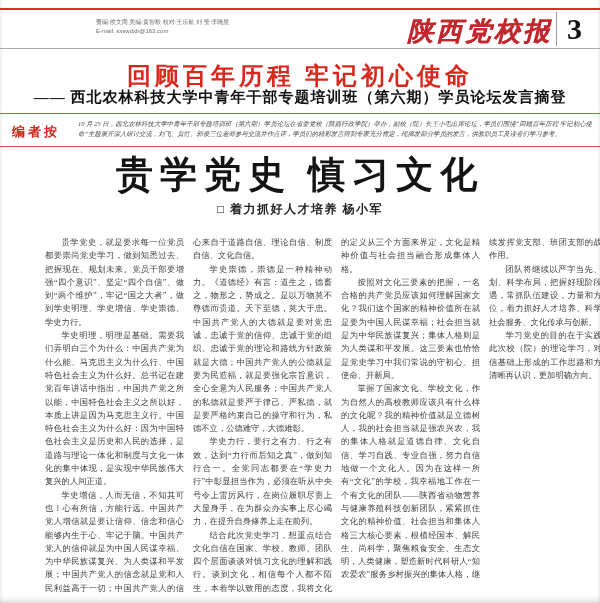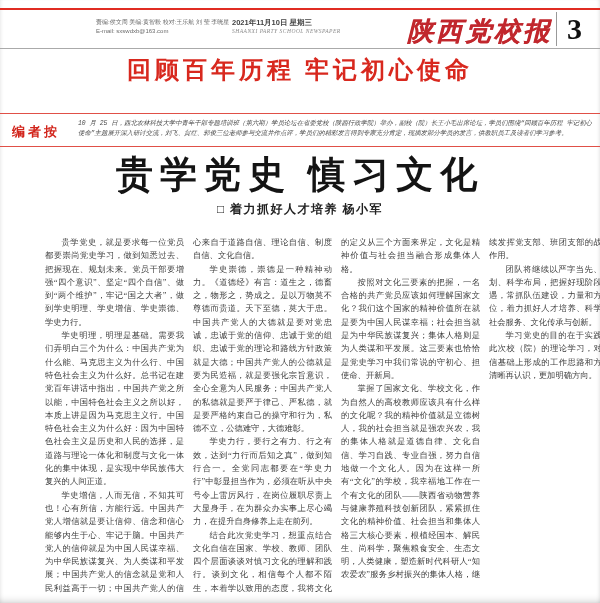--- a/index.html
+++ b/index.html
@@ -21,28 +21,28 @@
   .date-cn { font-size:7.5px; font-weight:bold; color:#444; font-family:"Liberation Sans", sans-serif; white-space:nowrap; }
   .date-en { font-size:5.5px; font-style:italic; color:#8a8a8a; letter-spacing:.5px; white-space:nowrap; }
   .masthead-name { position:absolute; right:48px; top:2px; width:200px; text-align:right;
     color:#c1272d; font-size:26px; font-weight:bold; font-style:italic; letter-spacing:3px; white-space:nowrap;
     text-shadow:.4px .4px 0 #c1272d; }
   .page-number-box { position:absolute; right:8px; top:0; width:36px; height:34px;
     border-left:1px solid #999; text-align:center; }
   .page-number { font-size:30px; font-weight:bold; color:#111; line-height:34px; }
   .rule-gray { position:absolute; left:0; top:48px; width:600px; height:1px; background:#aaa; }
   
-  .headline { position:absolute; left:0; top:54px; width:600px; text-align:center;
+  .headline { position:absolute; left:0; top:60px; width:600px; text-align:center;
     color:#d8281e; font-size:24px; font-weight:bold; letter-spacing:4px; white-space:nowrap; }
   .subhead { position:absolute; left:0; top:88px; width:600px; text-align:center;
     color:#111; font-size:15px; font-weight:bold; letter-spacing:1px; white-space:nowrap; }
   .rule-red-a { position:absolute; left:0; top:113px; width:600px; height:1px; background:#e05047; }
   .rule-red-b { position:absolute; left:0; top:146px; width:600px; height:1px; background:#e05047; }
   
-  .editor-note { position:absolute; left:0; top:116px; width:600px; height:28px;font-family:Liberation Mono, monospace; }
+  .editor-note { position:absolute; left:0; top:116px; width:600px; height:28px; }
   .editor-note-label { position:absolute; left:12px; top:7px; color:#d2251c; font-weight:bold;
     font-size:13px; letter-spacing:3px; }
   .editor-note-text { position:absolute; left:78px; top:3px; width:514px; height:24px; overflow:hidden;
     color:#4a4a4a; font-size:6.4px; line-height:9.5px; text-align:justify; font-style:italic; }
   
   .article-title { position:absolute; left:0; top:150px; width:600px; text-align:center;
     color:#141414; font-size:37px; font-weight:bold; letter-spacing:7px; white-space:nowrap; }
   .article-byline { position:absolute; left:0; top:201px; width:600px; text-align:center;
     color:#222; font-size:12px; font-weight:bold; letter-spacing:1.5px; }
   
@@ -55,32 +55,29 @@
 <body>
 
 <div class="page">
 
   <div class="rule-red-top"></div>
   <div class="masthead-row">
     <div class="editors-block">
       <div>责编:侯文周  美编:黄智毅  校对:王乐航  刘 莹  李晓星</div>
       <div>E-mail: sxswdxb@163.com</div>
     </div>
-    <div class="date-block">
-      <div class="date-cn">2021年11月10日  星期三</div>
-      <div class="date-en">SHAANXI PARTY SCHOOL NEWSPAPER</div>
-    </div>
     <div class="masthead-name">陕西党校报</div>
     <div class="page-number-box">
       <div class="page-number">3</div>
     </div>
   </div>
   <div class="rule-gray"></div>
 
   <div class="headline">回顾百年历程   牢记初心使命</div>
+  <div class="subhead">—— 西北农林科技大学中青年干部专题培训班（第六期）学员论坛发言摘登</div>
 
   <div class="rule-red-a"></div>
   <div class="editor-note">
     <div class="editor-note-label">编者按</div>
     <div class="editor-note-text">10 月 25 日，西北农林科技大学中青年干部专题培训班（第六期）学员论坛在省委党校（陕西行政学院）举办，副校（院）长王小毛出席论坛，学员们围绕“回顾百年历程 牢记初心使命”主题展开深入研讨交流，刘飞、貟红、郭俊三位老师参与交流并作点评，学员们的精彩发言得到专家充分肯定，现摘发部分学员的发言，供教职员工及读者们学习参考。</div>
   </div>
   <div class="rule-red-b"></div>
 
   <div class="article-title">贵学党史  慎习文化</div>
   <div class="article-byline">□  着力抓好人才培养   杨小军</div>

